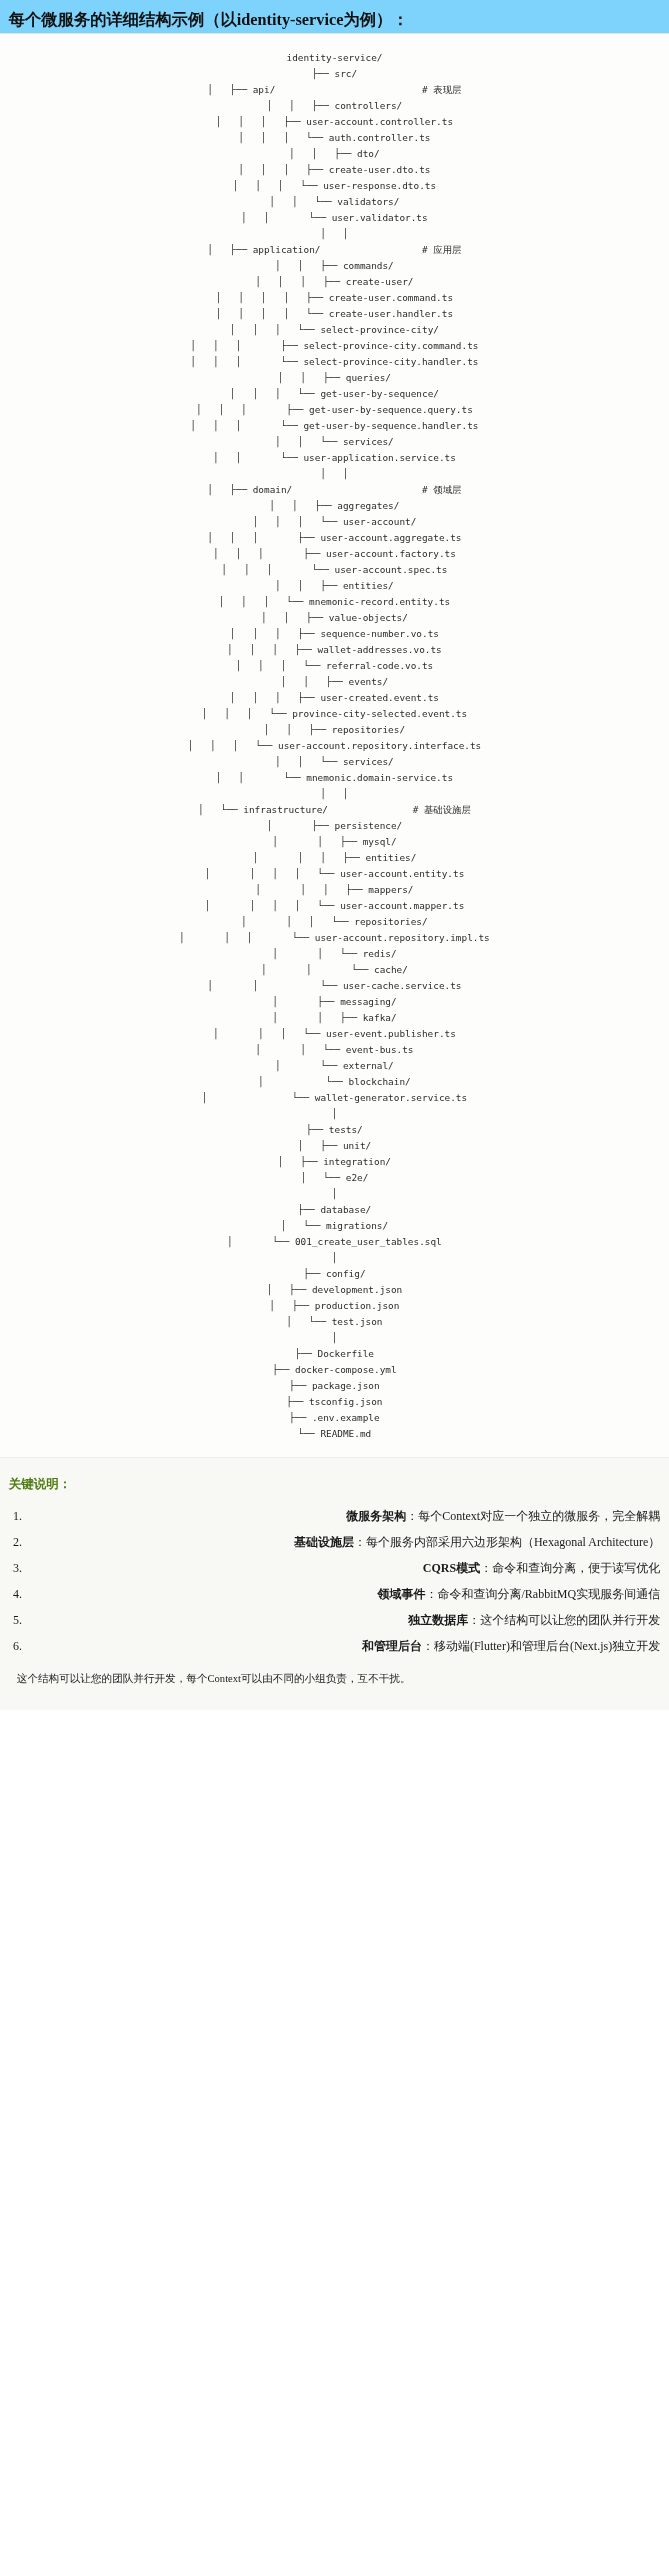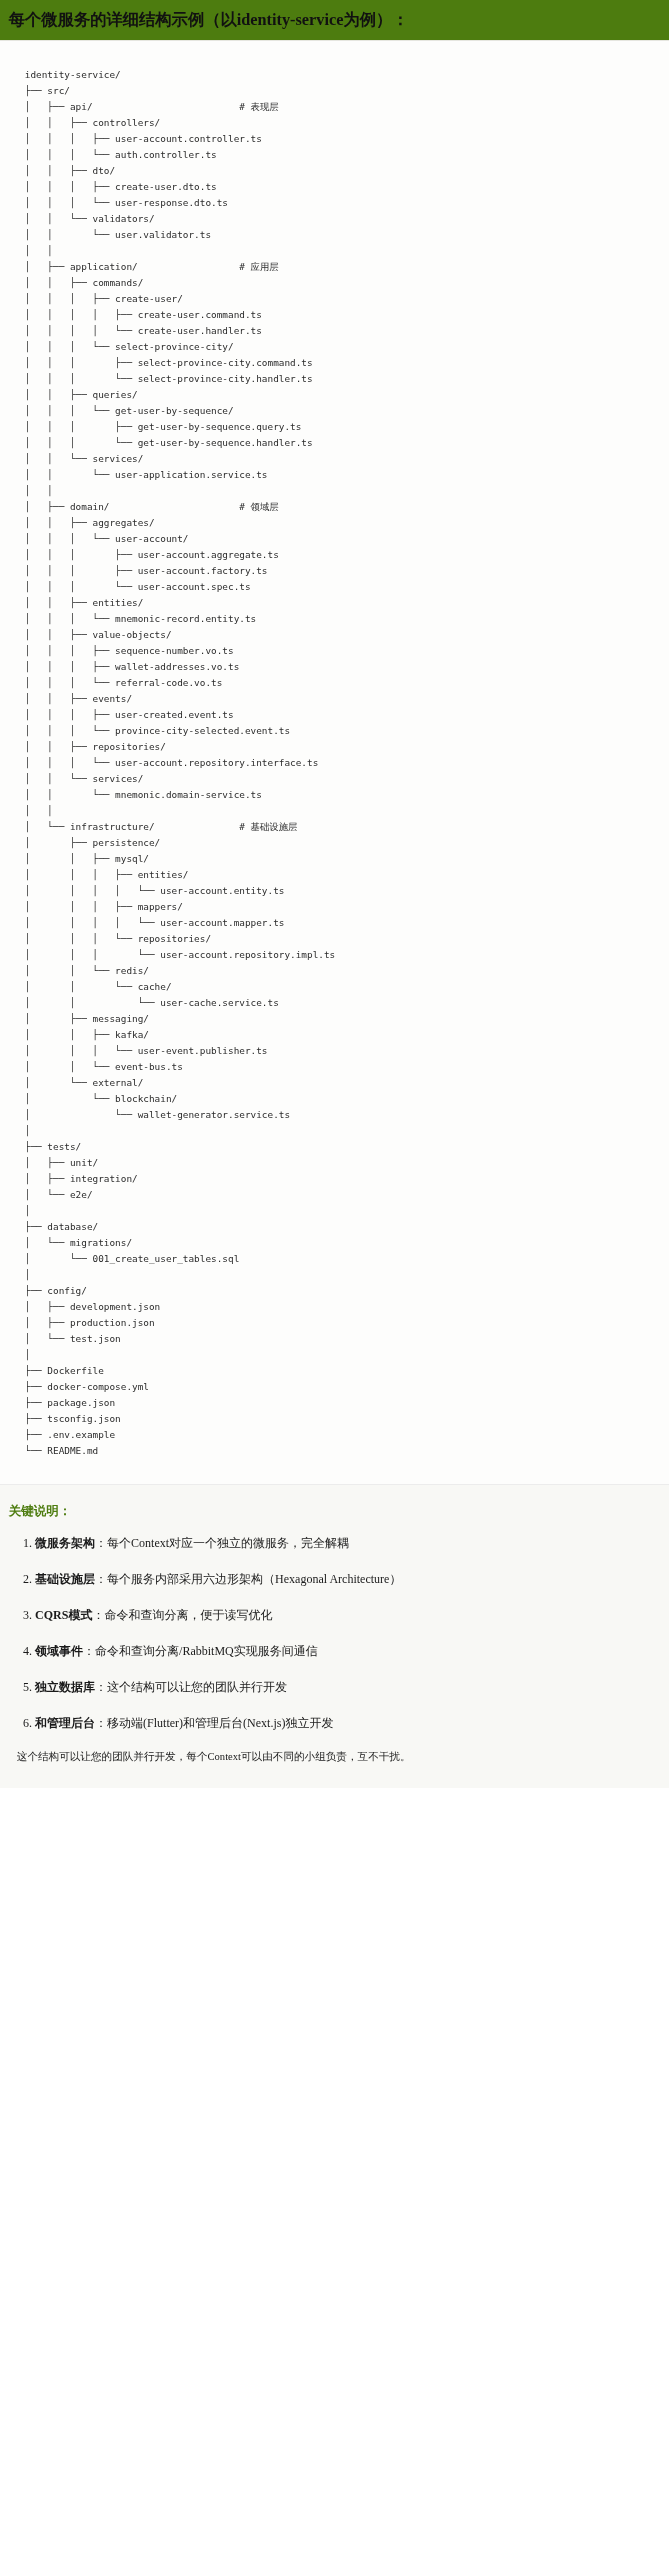--- a/index.html
+++ b/index.html
@@ -12,53 +12,54 @@
     font-family: "Liberation Serif", serif;
     color: #1a1a1a;
   }
   .page {
     width: 669px;
     box-sizing: border-box;
   }
 
   
   .title-bar {
-    background: #4d7c0f;
+    background: #7dd3fc;
     border-bottom: 0.6px solid #e6e6e0;
     padding: 8.8px 8.8px 8.8px 8.8px;
     box-sizing: border-box;
-    height: 41px;
+    height: 34px;
   }
   .title-bar h1 {
     margin: 0;
     font-family: "Liberation Serif", serif;
     font-weight: bold;
     font-size: 16.3px;
     line-height: 22.5px;
     color: #111111;
     letter-spacing: 0px;
     white-space: nowrap;
   }
 
   
   .code-block {
     background: #fdfdfc;
     padding: 10px 8.8px 8.8px 8.8px;
     box-sizing: border-box;
     border-bottom: 0.6px solid #ececec;
   }
   pre.tree {
-    margin: 16px;
+    margin: 6px;
     font-family: "DejaVu Sans Mono", "Liberation Mono", monospace;
     font-size: 9.4px;
     line-height: 16px;
     color: #2b2b2b;
     white-space: pre;
     letter-spacing: 0px;
     tab-size: 4;
+    text-align: center;
   }
 
   
   .notes {
     background: #f8f8f5;
     padding: 10px 8.8px 10px 8.8px;
     box-sizing: border-box;
   }
   .notes h2 {
     margin: 8px 0 10px 0;
@@ -71,23 +72,24 @@
   ol.note-list {
     margin: 0 0 8.8px 0;
     padding: 0 0 0 16.3px;
     list-style: decimal;
     font-family: "Liberation Serif", serif;
     font-size: 12px;
     line-height: 26px;
     color: #1a1a1a;
   }
   ol.note-list li {
-    margin: 10px;
+    margin: 0;
     padding: 0;
     white-space: nowrap;
+    text-align: right;
   }
   ol.note-list li .k {
     font-weight: bold;
   }
   ol.note-list li .sep {
     font-weight: normal;
   }
   ol.note-list li .v {
     font-weight: normal;
   }

